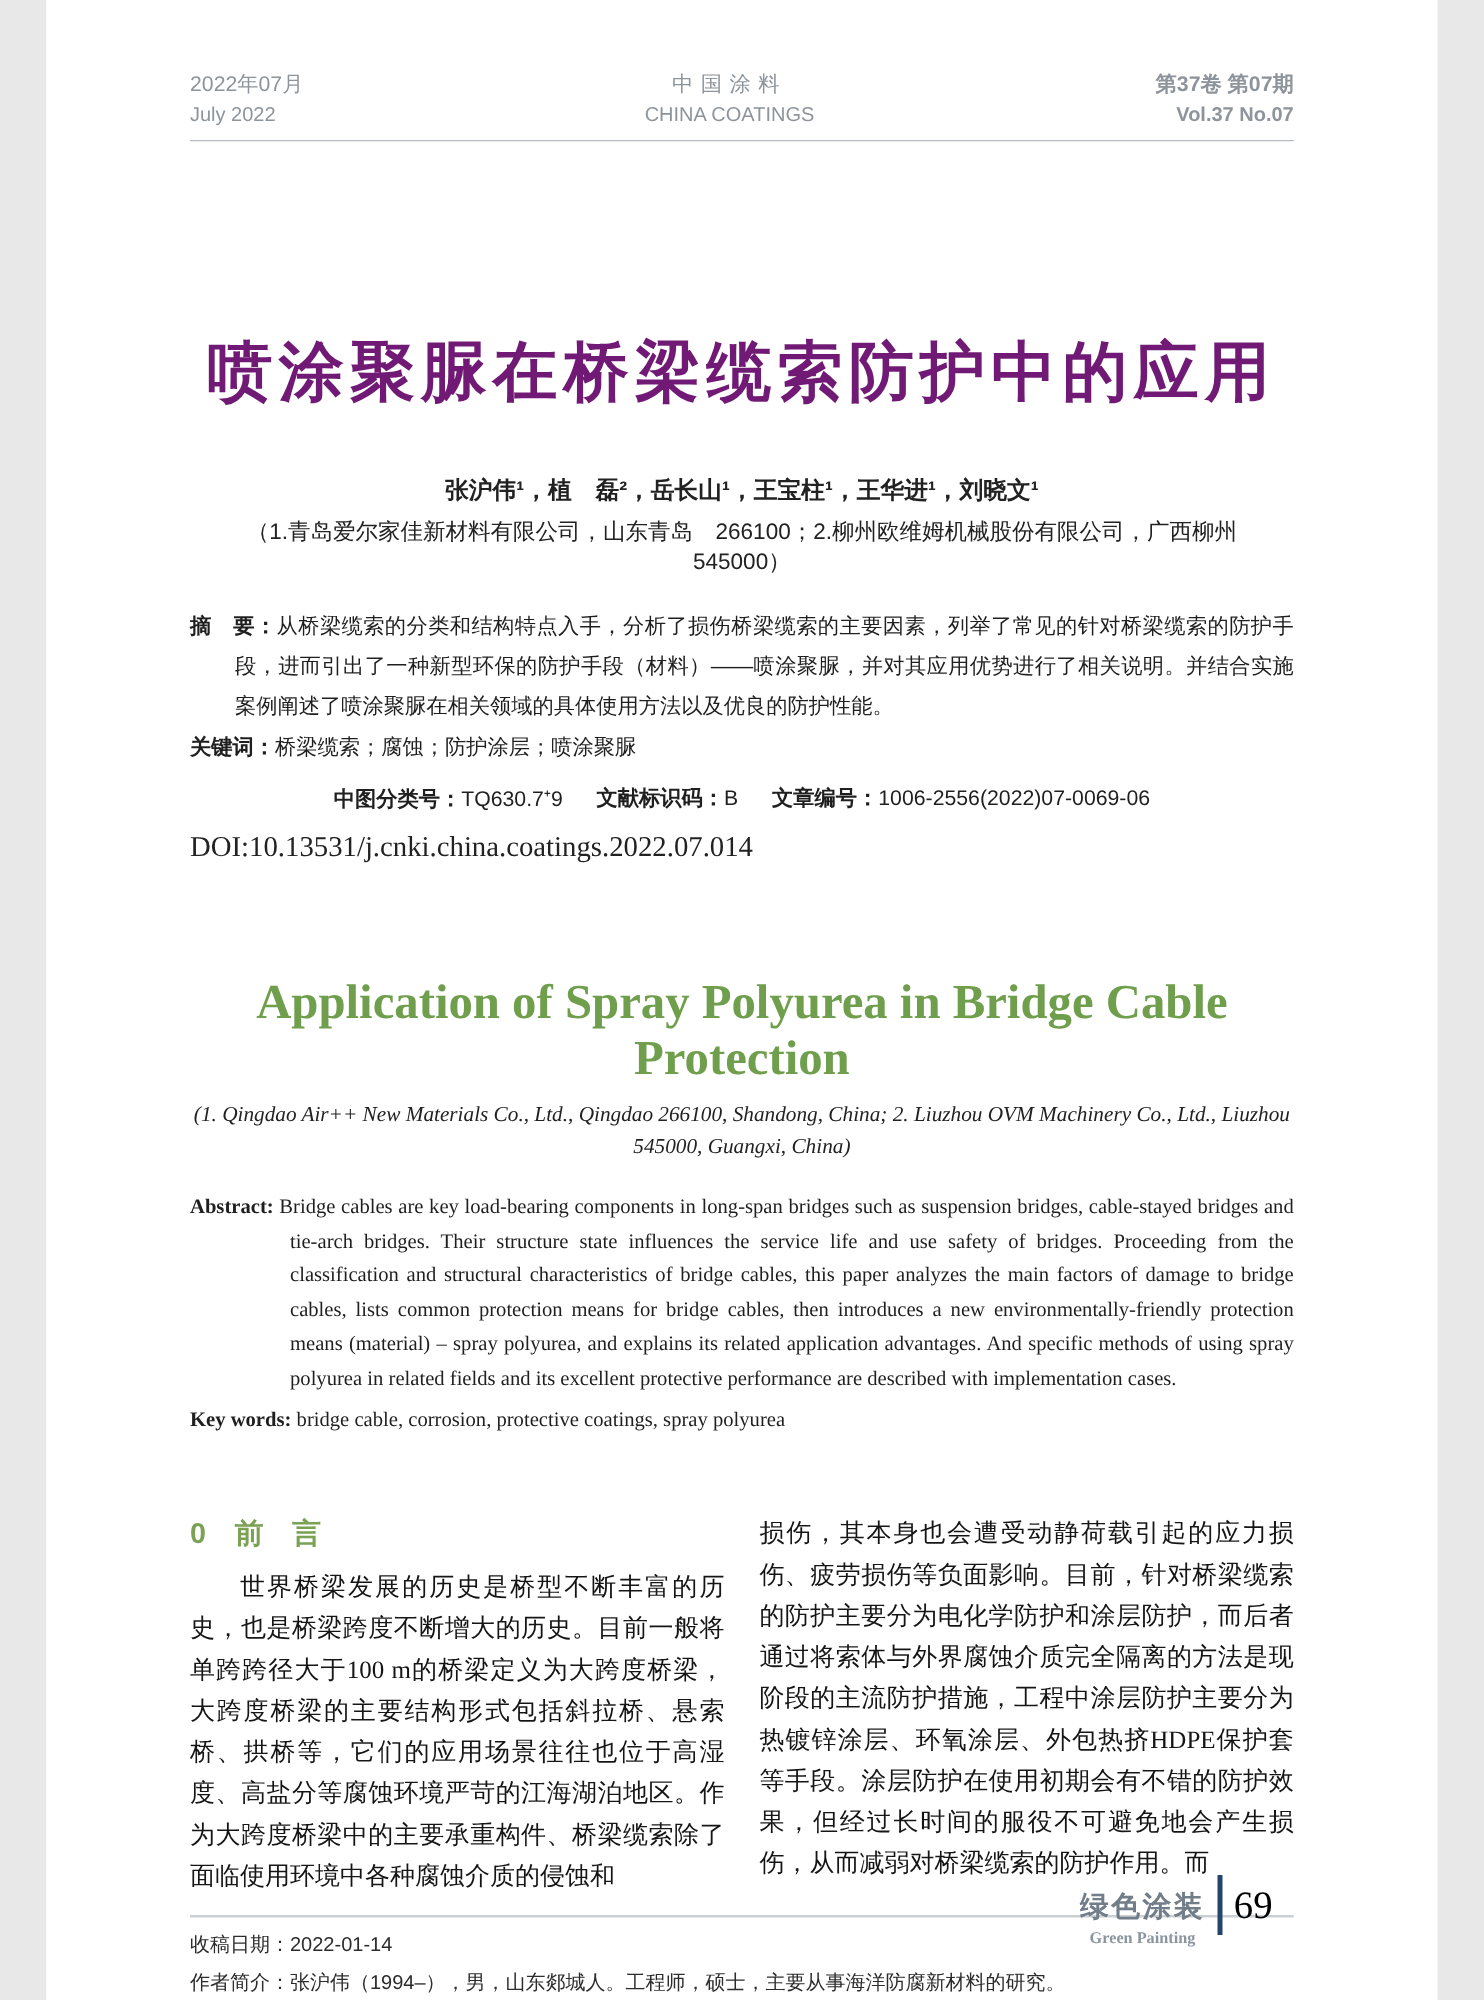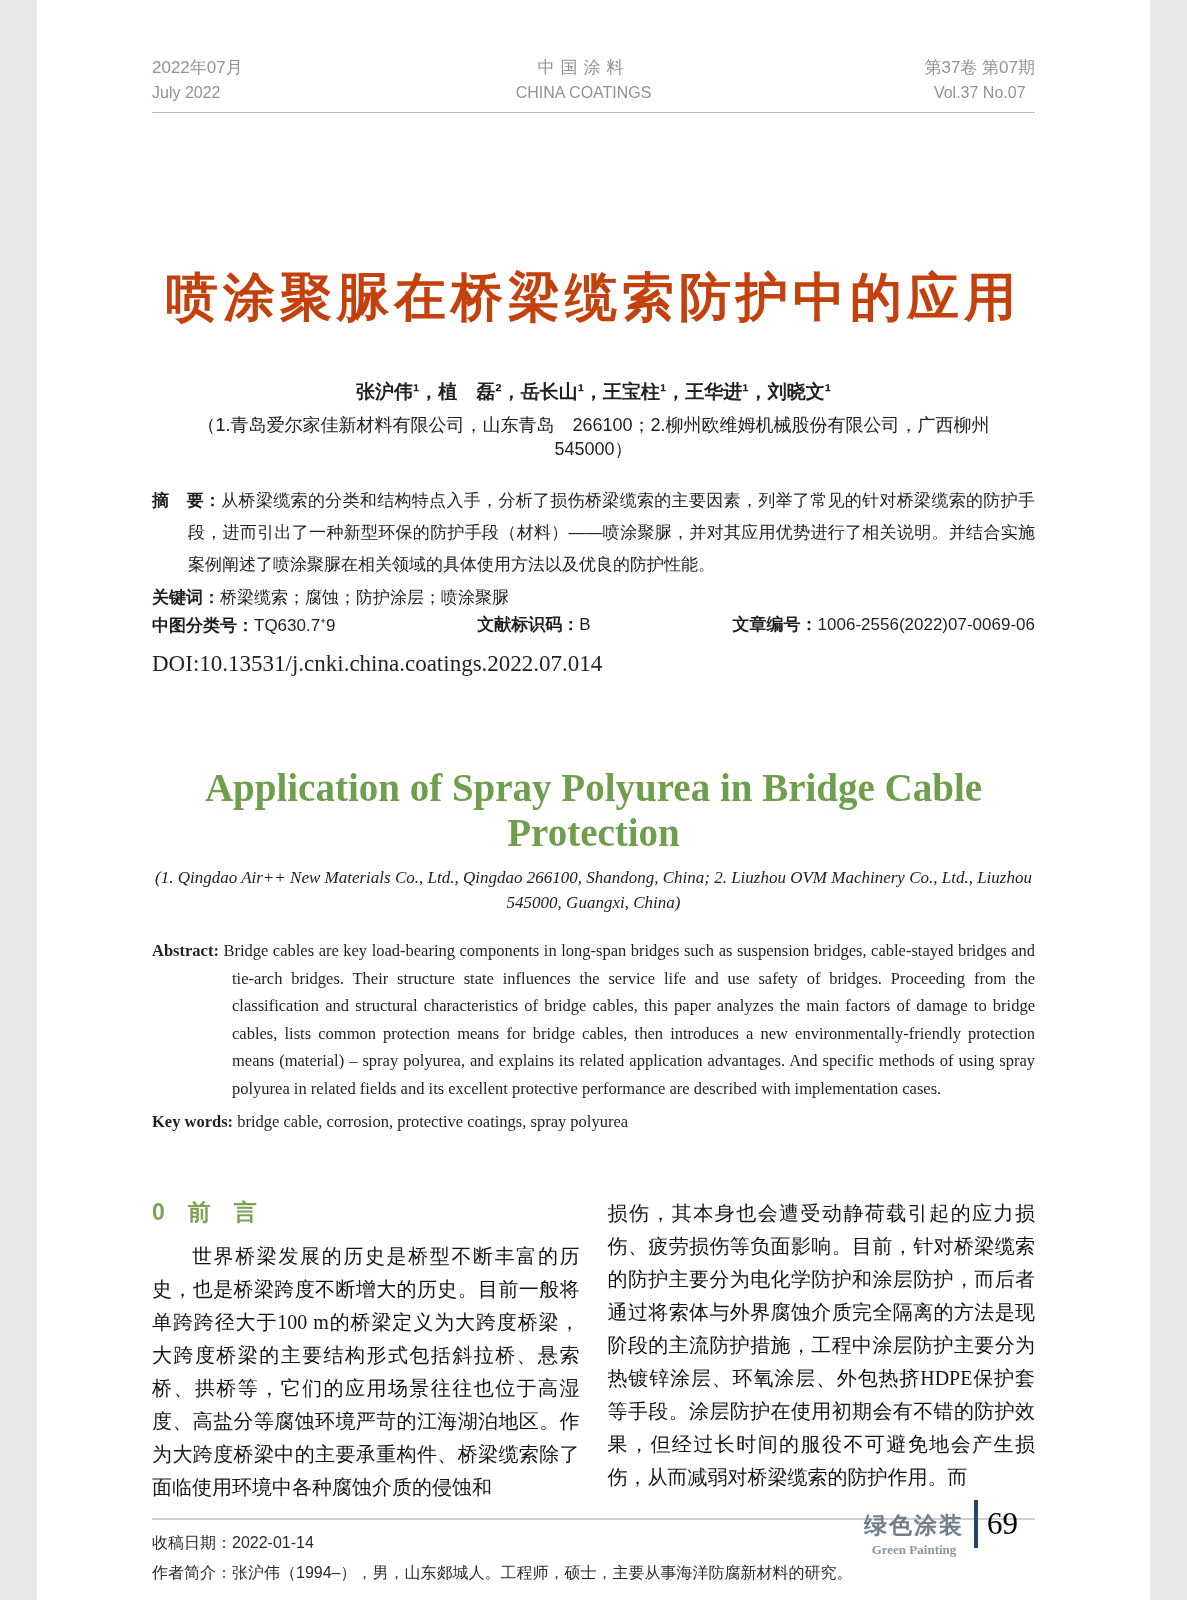--- a/index.html
+++ b/index.html
@@ -16,31 +16,31 @@
   }
   
   .masthead{
     display:flex;justify-content:space-between;align-items:flex-start;
     color:#8d949b;
   }
   .mast-col{line-height:25px;font-size:17px;}
   .mast-col .en{font-size:16px;}
   .mast-center{text-align:center;}
   .mast-center .cn{letter-spacing:6px;}
-  .mast-right{text-align:center;}
+  .mast-right{text-align:right;font-weight:bold;}
   .mast-rule{border:none;border-top:1px solid #b9bdc1;margin:7px 0 0 0;}
 
   
   .cn-title{
     margin:150px 0 0 0;
     text-align:center;
     font-size:52px;
     font-weight:bold;
     letter-spacing:5px;
-    color:#c2410c;
+    color:#701a75;
     font-family:"Liberation Sans",sans-serif;
   }
   .cn-authors{
     margin-top:46px;
     text-align:center;
     font-size:19px;
     font-weight:bold;
     color:#222;
   }
   .cn-affil{
@@ -55,22 +55,22 @@
     margin:24px 0 0 0;
     font-size:17px;
     line-height:32px;
     text-align:justify;
     padding-left:36px;
     text-indent:-36px;
   }
   .lbl{font-weight:bold;}
   .cn-keywords{margin:2px 0 0 0;font-size:17px;line-height:30px;}
   .class-row{
-    display:flex;justify-content:space-between;
-    font-size:17px;
+    display:flex;justify-content:center;
+    margin-top:14px;font-size:17px;gap:27px;
   }
   .doi{
     margin:14px 0 0 0;
     font-family:"Liberation Serif",serif;
     font-size:23px;color:#222;
   }
 
   
   .en-title{
     margin:88px 0 0 0;

